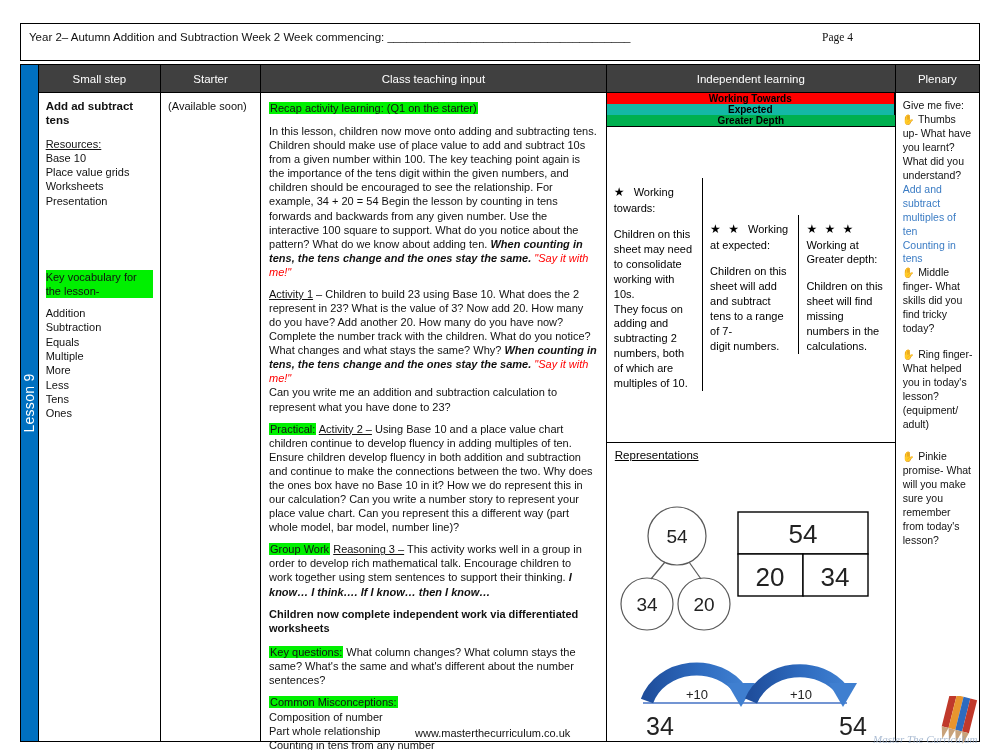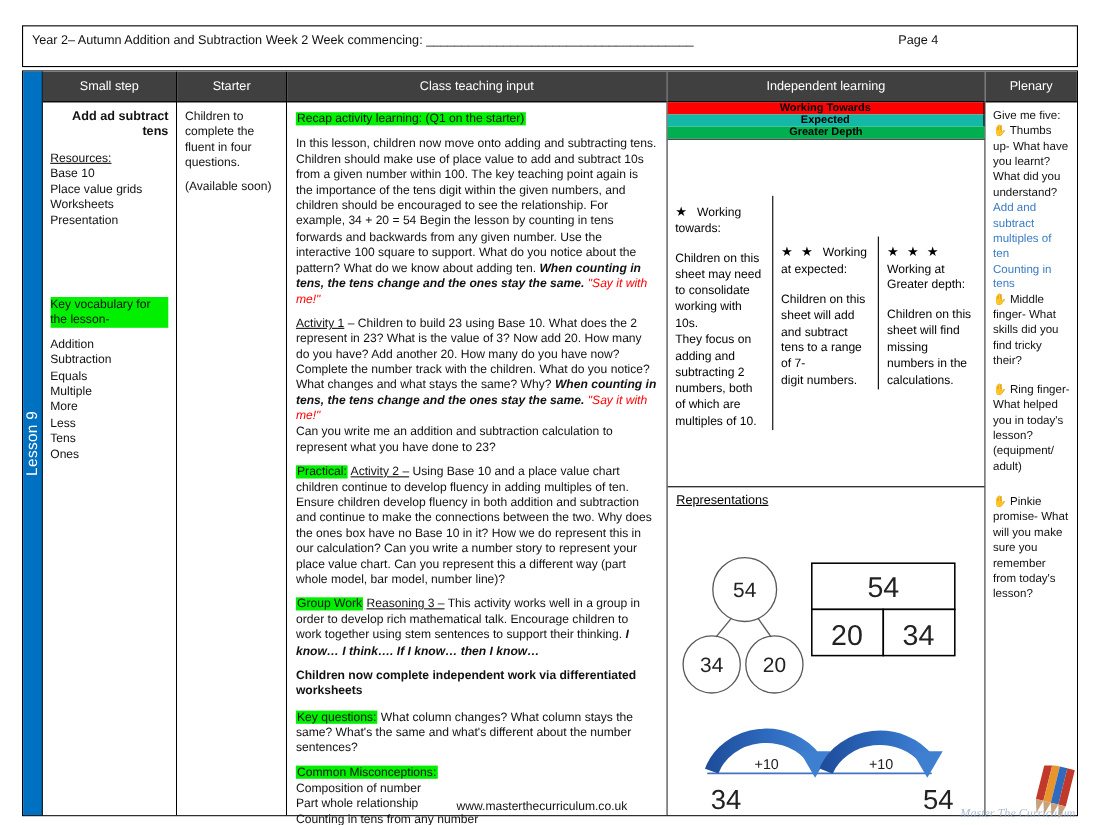--- a/index.html
+++ b/index.html
@@ -29,20 +29,21 @@
     left: 8px; top: 7px;
     font-size: 11.5px;
     color: #111;
     white-space: nowrap;
   }
   .titlebar .pg {
     position: absolute;
     right: 126px; top: 7px;
     font-size: 11.5px;
     color: #111;
+    font-family: Liberation Serif, serif;
   }
 
   
   .table {
     position: absolute;
     left: 20px; top: 64px;
     width: 960px; height: 678px;
     border: 1px solid #000;
     display: flex;
     background: #fff;
@@ -87,21 +88,21 @@
   .hl-g { background: #00F000; padding: 0 1px; }
   .u { text-decoration: underline; }
   .b { font-weight: bold; }
   .i { font-style: italic; }
   .red { color: #FF0000; }
   .blue { color: #3B7CC4; }
   .bi { font-weight: bold; font-style: italic; }
   p { margin: 0 0 8px 0; }
 
   
-  .ss-title { font-weight: bold; font-size: 11.5px; margin-bottom: 9px; line-height: 1.25; text-align: right;}
+  .ss-title { font-weight: bold; font-size: 11.5px; margin-bottom: 9px; line-height: 1.25;}
   .ss-gap { height: 62px; }
   .ss-vocab { margin-bottom: 8px; display:inline-block;}
   .ss-list div { line-height: 1.3; }
 
   
   .indep-bands { display: flex; width: 100%; border-bottom: 1px solid #000; flex-direction: column; }
   .band {
     flex: 1 1 0;
     height: 21px;
     display: flex; align-items: center; justify-content: center;
@@ -177,21 +178,20 @@
           <div>Less</div>
           <div>Tens</div>
           <div>Ones</div>
         </div>
       </div>
     </div>
 
     <div class="col col-starter">
       <div class="colhead">Starter</div>
       <div class="colbody">
-        <p>Children to complete the fluent in four questions.</p>
         <p>(Available soon)</p>
       </div>
     </div>
 
     <div class="col col-teaching">
       <div class="colhead">Class teaching input</div>
       <div class="colbody" style="padding:8px 9px 0 8px;">
 
         <div style="margin-bottom:9px;"><span class="hl-g">Recap activity learning: (Q1 on the starter)</span></div>
 
@@ -305,21 +305,21 @@
         <div>
           <span class="hand">✋</span>
           <span>Thumbs up- What have you learnt? What did you understand?</span>
         </div>
         <div class="blue">Add and subtract multiples of ten</div>
 
         <div class="blue">Counting in tens</div>
 
         <div>
           <span class="hand">✋</span>
-          <span>Middle finger- What skills did you find tricky their?</span>
+          <span>Middle finger- What skills did you find tricky today?</span>
         </div>
 
         <div style="height:12px"></div>
 
         <div>
           <span class="hand">✋</span>
           <span>Ring finger- What helped you in today's lesson? (equipment/ adult)</span>
         </div>
 
         <div style="height:18px"></div>

